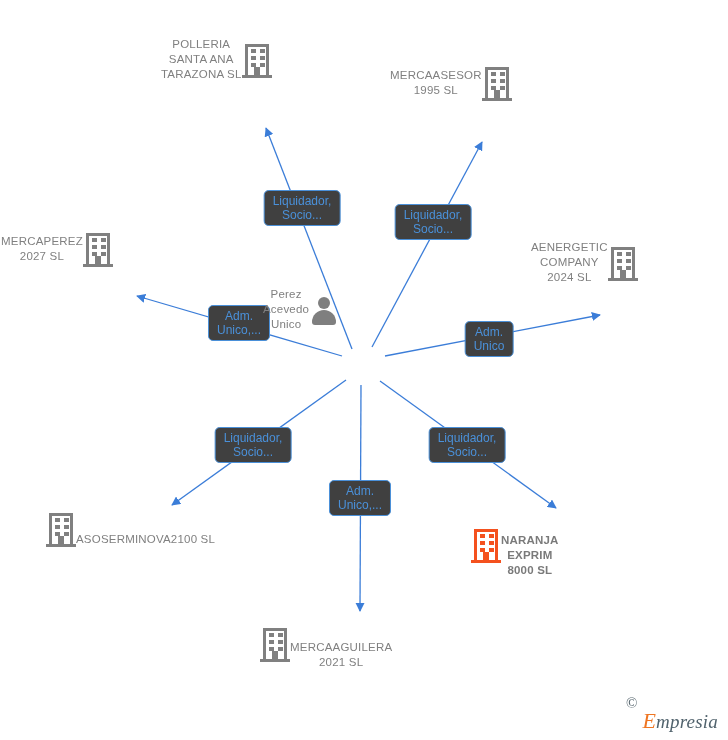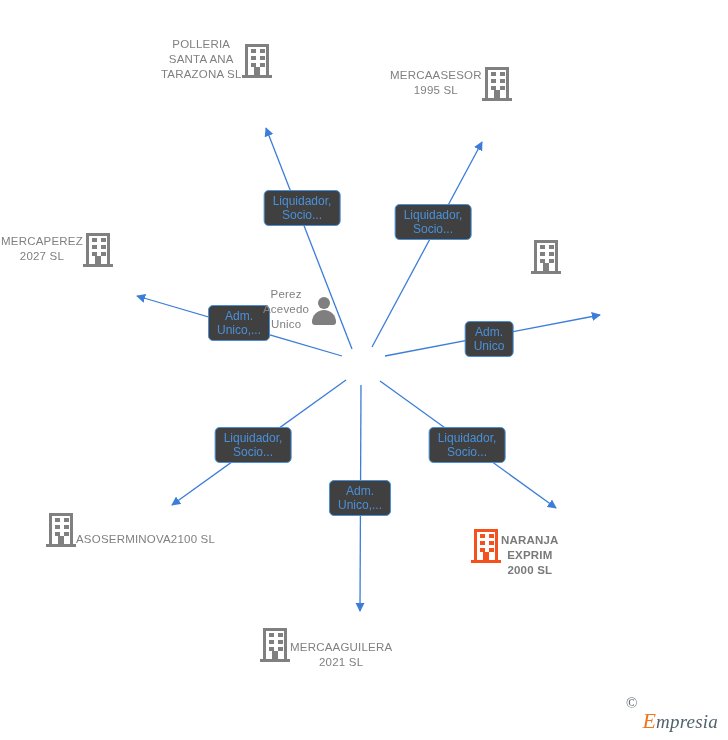--- a/index.html
+++ b/index.html
@@ -227,20 +227,23 @@
         <div class="win" style="left:9px;top:12px"></div>
         <div class="win" style="left:9px;top:19px"></div>
         <div class="win" style="left:18px;top:5px"></div>
         <div class="win" style="left:18px;top:12px"></div>
         <div class="win" style="left:18px;top:19px"></div>
         <div class="door"></div>
         <div class="base"></div>
       </div>
     </div>
     <div class="node label-above" style="left: 631px; top: 240px;">
+      <div class="node-label">AENERGETIC
+COMPANY
+2024  SL</div>
       <div class="node-icon bldg">
         <div class="body"></div>
         <div class="win" style="left:9px;top:5px"></div>
         <div class="win" style="left:9px;top:12px"></div>
         <div class="win" style="left:9px;top:19px"></div>
         <div class="win" style="left:18px;top:5px"></div>
         <div class="win" style="left:18px;top:12px"></div>
         <div class="win" style="left:18px;top:19px"></div>
         <div class="door"></div>
         <div class="base"></div>
@@ -282,20 +285,20 @@
         <div class="win" style="left:9px;top:12px"></div>
         <div class="win" style="left:9px;top:19px"></div>
         <div class="win" style="left:18px;top:5px"></div>
         <div class="win" style="left:18px;top:12px"></div>
         <div class="win" style="left:18px;top:19px"></div>
         <div class="door"></div>
         <div class="base"></div>
       </div>
       <div class="node-label highlight">NARANJA
 EXPRIM
-2000  SL</div>
+8000  SL</div>
     </div>
   </div>
 
 <div id="watermark">
   <span class="copy">©</span>
   <span class="brand"><span class="cap">E</span><span>mpresia</span></span>
 </div>
 
 </body></html>

